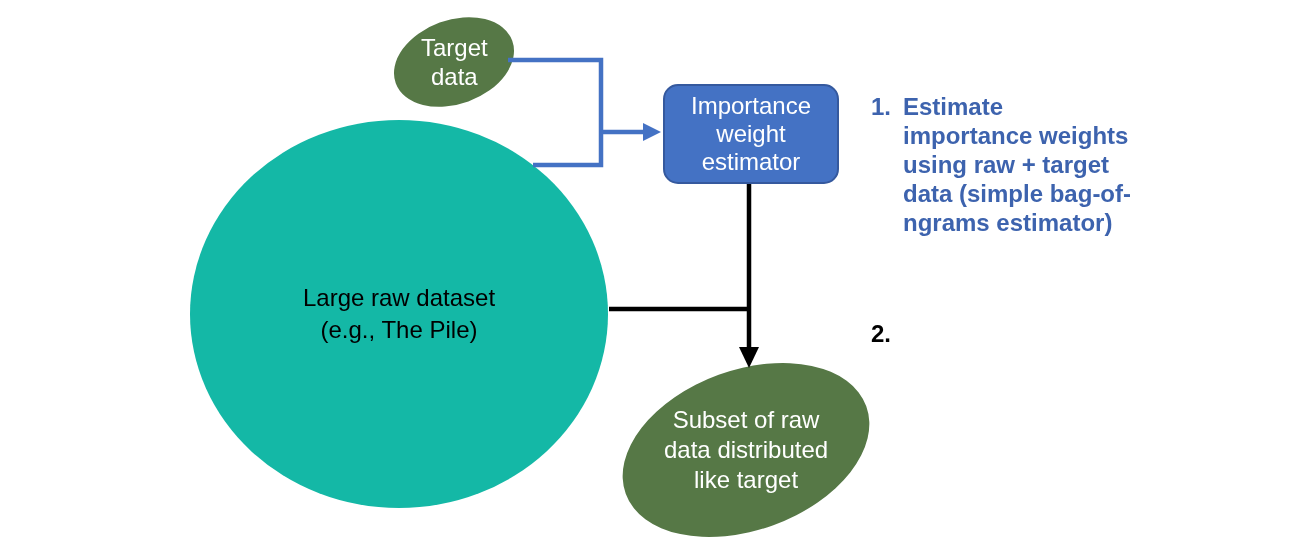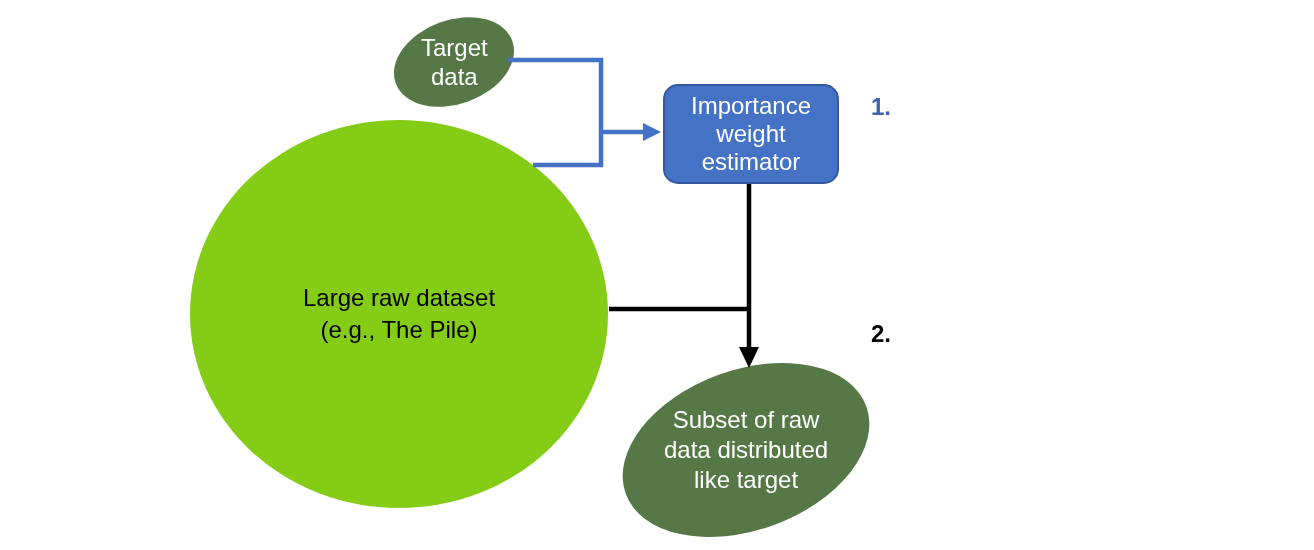--- a/index.html
+++ b/index.html
@@ -87,21 +87,21 @@
     white-space: pre-line;
   }
   #step-1 { left: 871px; top: 92px;  width: 330px; }
   #step-2 { left: 871px; top: 319px; width: 330px; }
 </style>
 </head>
 <body>
 
 <div id="canvas">
 
-  <div class="shape" id="raw-circle" style="background: #84cc16;">
+  <div class="shape" id="raw-circle" style="background: #14b8a6;">
     <div class="shape-label" style="color: rgb(0, 0, 0);">Large raw dataset
 (e.g., The Pile)</div>
   </div>
 
   <div class="shape" id="target-ellipse" style="background: rgb(86, 120, 70);">
     <div class="shape-label" style="color: rgb(255, 255, 255);">Target
 data</div>
   </div>
 
   <div class="shape" id="estimator-box" style="background: rgb(68, 114, 196);">
@@ -120,19 +120,24 @@
 
     <path d="M508 60 H601 M601 57.75 V167.25 M533 165 H601 M601 132 H645" fill="none" stroke-width="4.5" style="stroke: rgb(68, 114, 196);"></path>
     <polygon points="661,132 643,123 643,141" style="fill: rgb(68, 114, 196);"></polygon>
 
     <path d="M609 309 H751.25 M749 184 V350" fill="none" stroke-width="4.5" style="stroke: rgb(0, 0, 0);"></path>
     <polygon points="749,368 739,347 759,347" style="fill: rgb(0, 0, 0);"></polygon>
   </svg>
 
   <div class="step" id="step-1" style="color: rgb(61, 99, 174);">
     <div class="step-number">1.</div>
+    <div class="step-text">Estimate
+importance weights
+using raw + target
+data (simple bag-of-
+ngrams estimator)</div>
   </div>
 
   <div class="step" id="step-2" style="color: rgb(0, 0, 0);">
     <div class="step-number">2.</div>
   </div>
 
 </div>
 
 </body></html>

